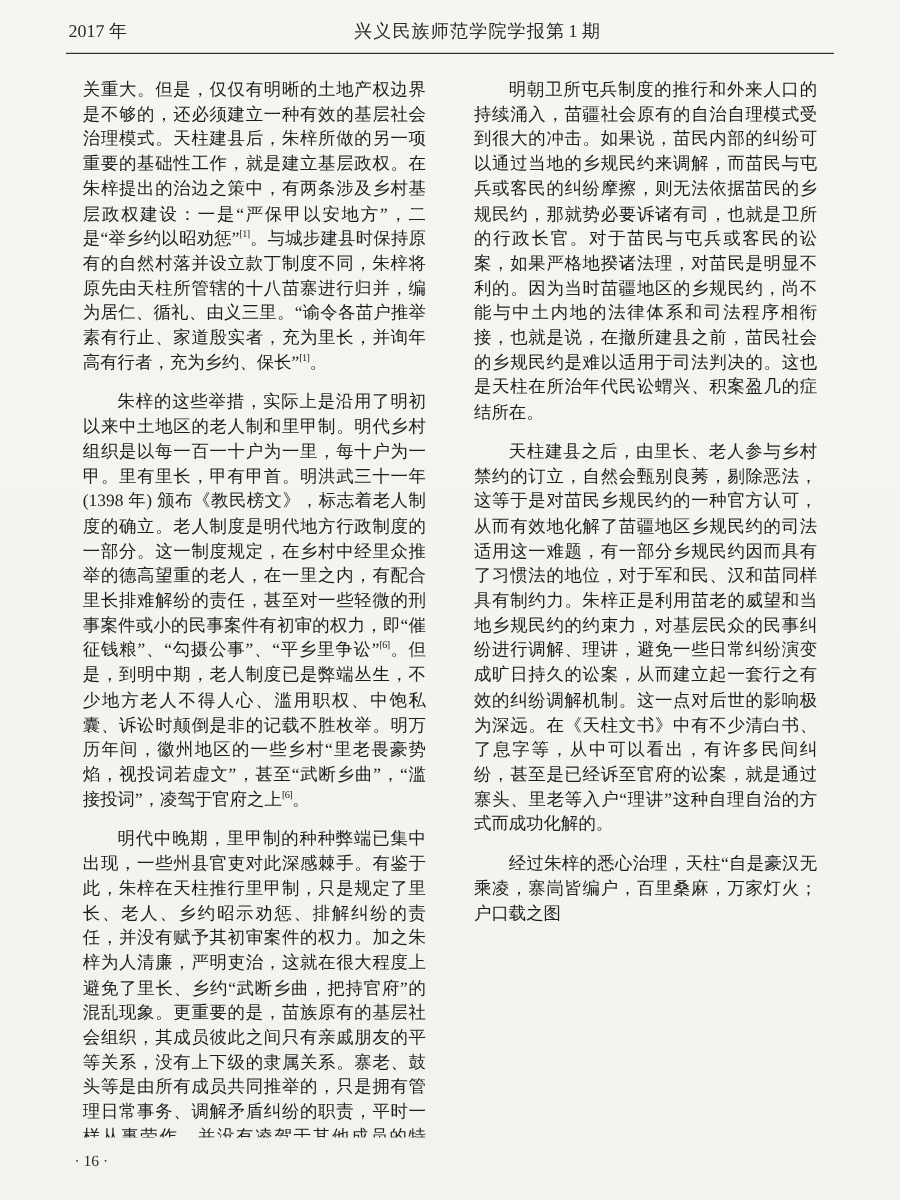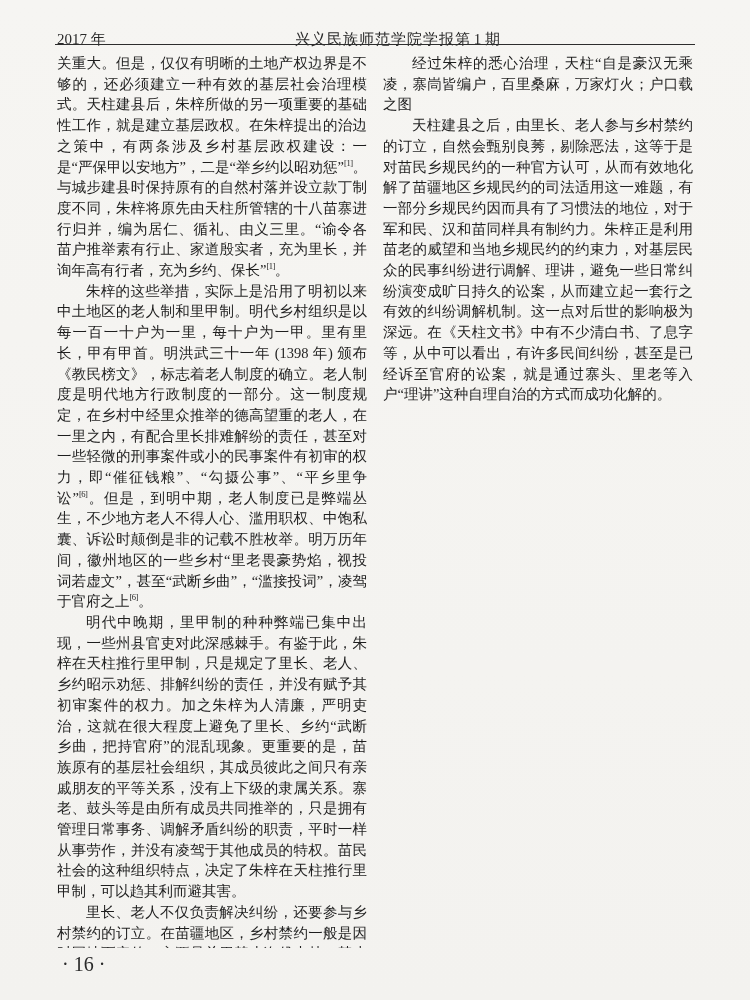--- a/index.html
+++ b/index.html
@@ -18,21 +18,21 @@
   }
   .header {
     position: absolute;
     top: 17px; left: 57px; right: 57px;
     display: grid;
     grid-template-columns: 1fr auto 1fr;
     align-items: baseline;
     font-size: 15px;
     color: #2a2a2a;
   }
-  .header .year { text-align: left; margin-top: 13px; }
+  .header .year { text-align: left; }
   .header .journal { text-align: center; letter-spacing: 1px; }
   .header .issue { }
   .header-rule {
     position: absolute;
     top: 44px; left: 55px; right: 55px;
     border-top: 1.7px solid #2d2d2d;
   }
   .content {
     position: absolute;
     top: 53px; left: 57px; right: 57px; bottom: 52px;
@@ -41,32 +41,32 @@
     overflow: hidden;
   }
   .column {
     flex: 0 0 310px;
     width: 310px;
     text-align: justify;
     font-size: 14.5px;
     line-height: 20.7px;
     color: #1e1e1e;
   }
-  .column p.para { margin: 0; }
+  .column p.para { margin: 12px; }
   .column p.para.indent { text-indent: 2em; }
   .column sup {
     font-size: 8.5px;
     line-height: 0;
     vertical-align: super;
     letter-spacing: -0.5px;
   }
   .footer {
     position: absolute;
     left: 62px; bottom: 24px;
-    font-size: 20px;
+    font-size: 13px;
     color: #2a2a2a;
   }
 </style>
 </head>
 <body>
 
 <div class="page">
 
   <div class="header">
     <span class="year">2017 年</span>
@@ -77,20 +77,21 @@
   <div class="header-rule"></div>
 
   <div class="content">
     <div class="column" id="col-left">
         <p class="para">关重大。但是，仅仅有明晰的土地产权边界是不够的，还必须建立一种有效的基层社会治理模式。天柱建县后，朱梓所做的另一项重要的基础性工作，就是建立基层政权。在朱梓提出的治边之策中，有两条涉及乡村基层政权建设：一是“严保甲以安地方”，二是“举乡约以昭劝惩”<sup>[1]</sup>。与城步建县时保持原有的自然村落并设立款丁制度不同，朱梓将原先由天柱所管辖的十八苗寨进行归并，编为居仁、循礼、由义三里。“谕令各苗户推举素有行止、家道殷实者，充为里长，并询年高有行者，充为乡约、保长”<sup>[1]</sup>。</p>
         <p class="para indent">朱梓的这些举措，实际上是沿用了明初以来中土地区的老人制和里甲制。明代乡村组织是以每一百一十户为一里，每十户为一甲。里有里长，甲有甲首。明洪武三十一年 (1398 年) 颁布《教民榜文》，标志着老人制度的确立。老人制度是明代地方行政制度的一部分。这一制度规定，在乡村中经里众推举的德高望重的老人，在一里之内，有配合里长排难解纷的责任，甚至对一些轻微的刑事案件或小的民事案件有初审的权力，即“催征钱粮”、“勾摄公事”、“平乡里争讼”<sup>[6]</sup>。但是，到明中期，老人制度已是弊端丛生，不少地方老人不得人心、滥用职权、中饱私囊、诉讼时颠倒是非的记载不胜枚举。明万历年间，徽州地区的一些乡村“里老畏豪势焰，视投词若虚文”，甚至“武断乡曲”，“滥接投词”，凌驾于官府之上<sup>[6]</sup>。</p>
         <p class="para indent">明代中晚期，里甲制的种种弊端已集中出现，一些州县官吏对此深感棘手。有鉴于此，朱梓在天柱推行里甲制，只是规定了里长、老人、乡约昭示劝惩、排解纠纷的责任，并没有赋予其初审案件的权力。加之朱梓为人清廉，严明吏治，这就在很大程度上避免了里长、乡约“武断乡曲，把持官府”的混乱现象。更重要的是，苗族原有的基层社会组织，其成员彼此之间只有亲戚朋友的平等关系，没有上下级的隶属关系。寨老、鼓头等是由所有成员共同推举的，只是拥有管理日常事务、调解矛盾纠纷的职责，平时一样从事劳作，并没有凌驾于其他成员的特权。苗民社会的这种组织特点，决定了朱梓在天柱推行里甲制，可以趋其利而避其害。</p>
         <p class="para indent">里长、老人不仅负责解决纠纷，还要参与乡村禁约的订立。在苗疆地区，乡村禁约一般是因时因地而定的，主要是关于禁止盗伐山林、禁止偷盗赌</p>
       </div>
     <div class="column" id="col-right">
+        <p class="para indent">明朝卫所屯兵制度的推行和外来人口的持续涌入，苗疆社会原有的自治自理模式受到很大的冲击。如果说，苗民内部的纠纷可以通过当地的乡规民约来调解，而苗民与屯兵或客民的纠纷摩擦，则无法依据苗民的乡规民约，那就势必要诉诸有司，也就是卫所的行政长官。对于苗民与屯兵或客民的讼案，如果严格地揆诸法理，对苗民是明显不利的。因为当时苗疆地区的乡规民约，尚不能与中土内地的法律体系和司法程序相衔接，也就是说，在撤所建县之前，苗民社会的乡规民约是难以适用于司法判决的。这也是天柱在所治年代民讼蝟兴、积案盈几的症结所在。</p>
+        <p class="para indent">天柱建县之后，由里长、老人参与乡村禁约的订立，自然会甄别良莠，剔除恶法，这等于是对苗民乡规民约的一种官方认可，从而有效地化解了苗疆地区乡规民约的司法适用这一难题，有一部分乡规民约因而具有了习惯法的地位，对于军和民、汉和苗同样具有制约力。朱梓正是利用苗老的威望和当地乡规民约的约束力，对基层民众的民事纠纷进行调解、理讲，避免一些日常纠纷演变成旷日持久的讼案，从而建立起一套行之有效的纠纷调解机制。这一点对后世的影响极为深远。在《天柱文书》中有不少清白书、了息字等，从中可以看出，有许多民间纠纷，甚至是已经诉至官府的讼案，就是通过寨头、里老等入户“理讲”这种自理自治的方式而成功化解的。</p>
         <p class="para indent">经过朱梓的悉心治理，天柱“自是豪汉无乘凌，寨峝皆编户，百里桑麻，万家灯火；户口载之图</p>
-        <p class="para indent">天柱建县之后，由里长、老人参与乡村禁约的订立，自然会甄别良莠，剔除恶法，这等于是对苗民乡规民约的一种官方认可，从而有效地化解了苗疆地区乡规民约的司法适用这一难题，有一部分乡规民约因而具有了习惯法的地位，对于军和民、汉和苗同样具有制约力。朱梓正是利用苗老的威望和当地乡规民约的约束力，对基层民众的民事纠纷进行调解、理讲，避免一些日常纠纷演变成旷日持久的讼案，从而建立起一套行之有效的纠纷调解机制。这一点对后世的影响极为深远。在《天柱文书》中有不少清白书、了息字等，从中可以看出，有许多民间纠纷，甚至是已经诉至官府的讼案，就是通过寨头、里老等入户“理讲”这种自理自治的方式而成功化解的。</p>
       </div>
   </div>
 
   <div class="footer">· 16 ·</div>
 
 </div>
 
 </body></html>

